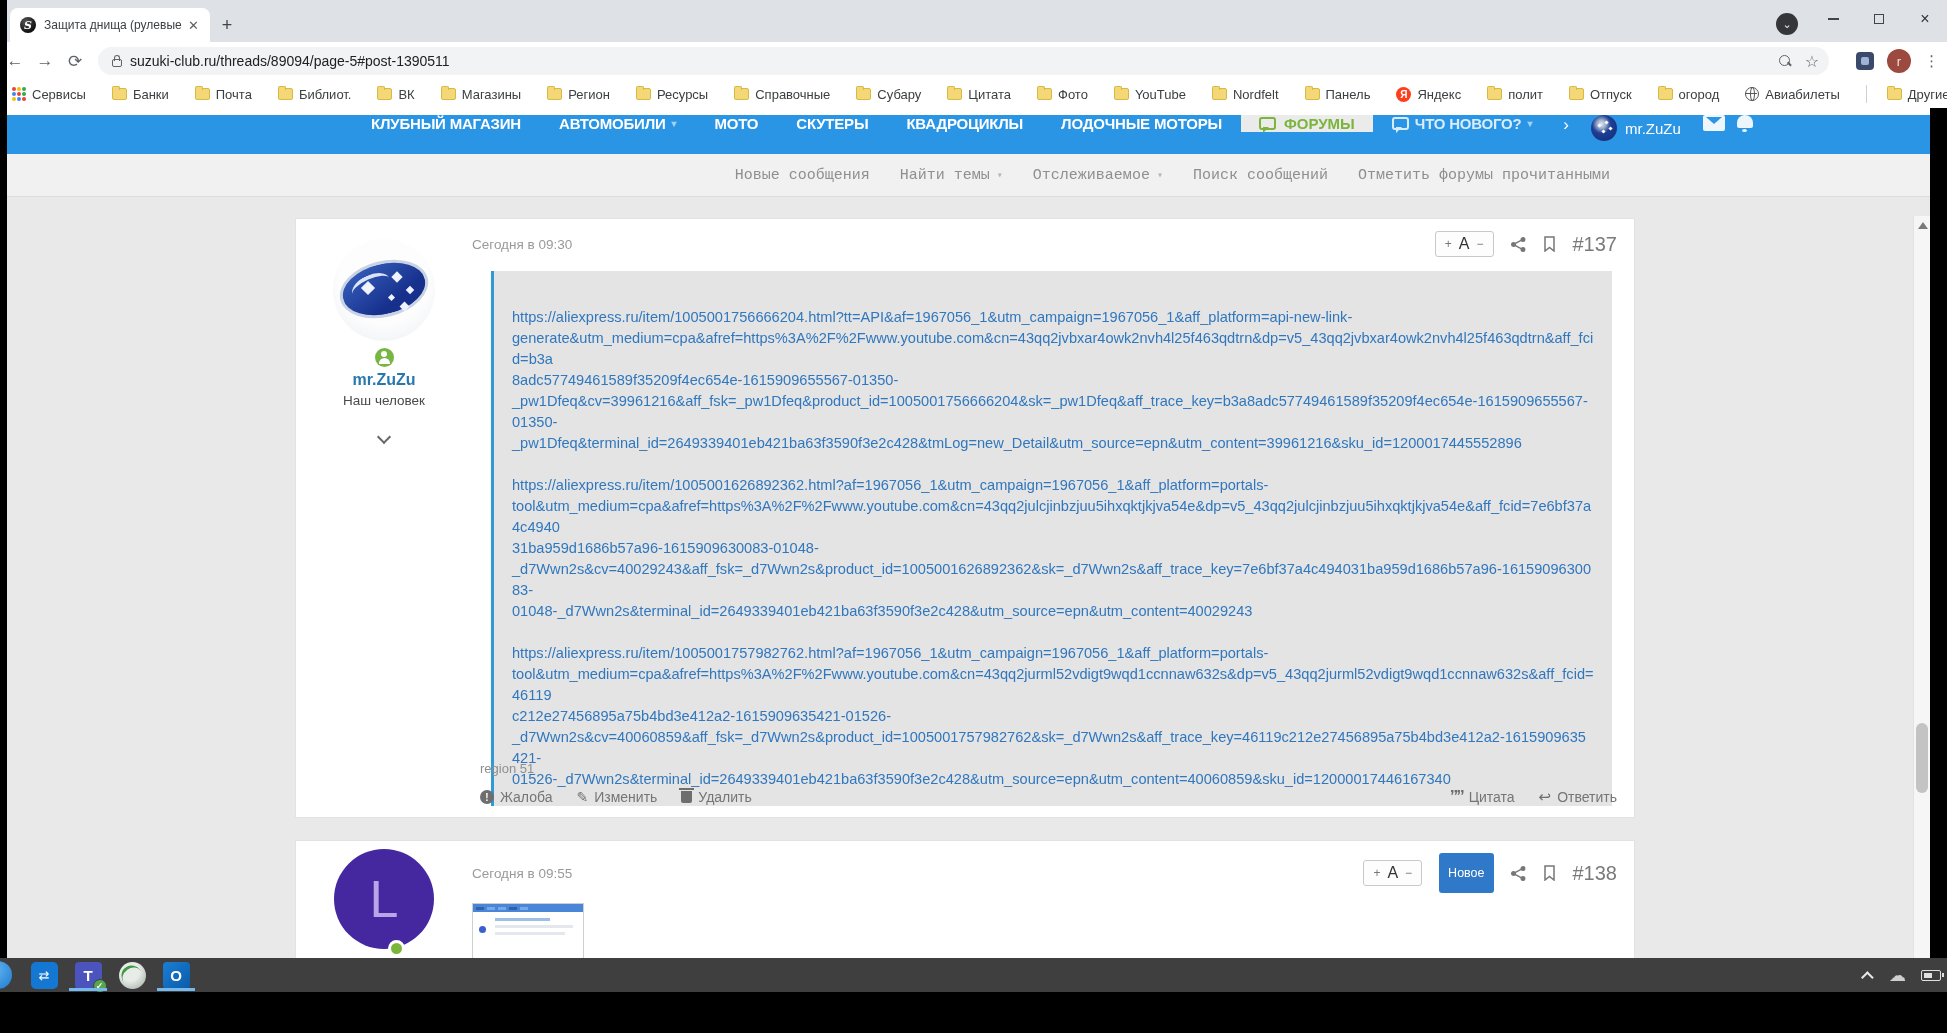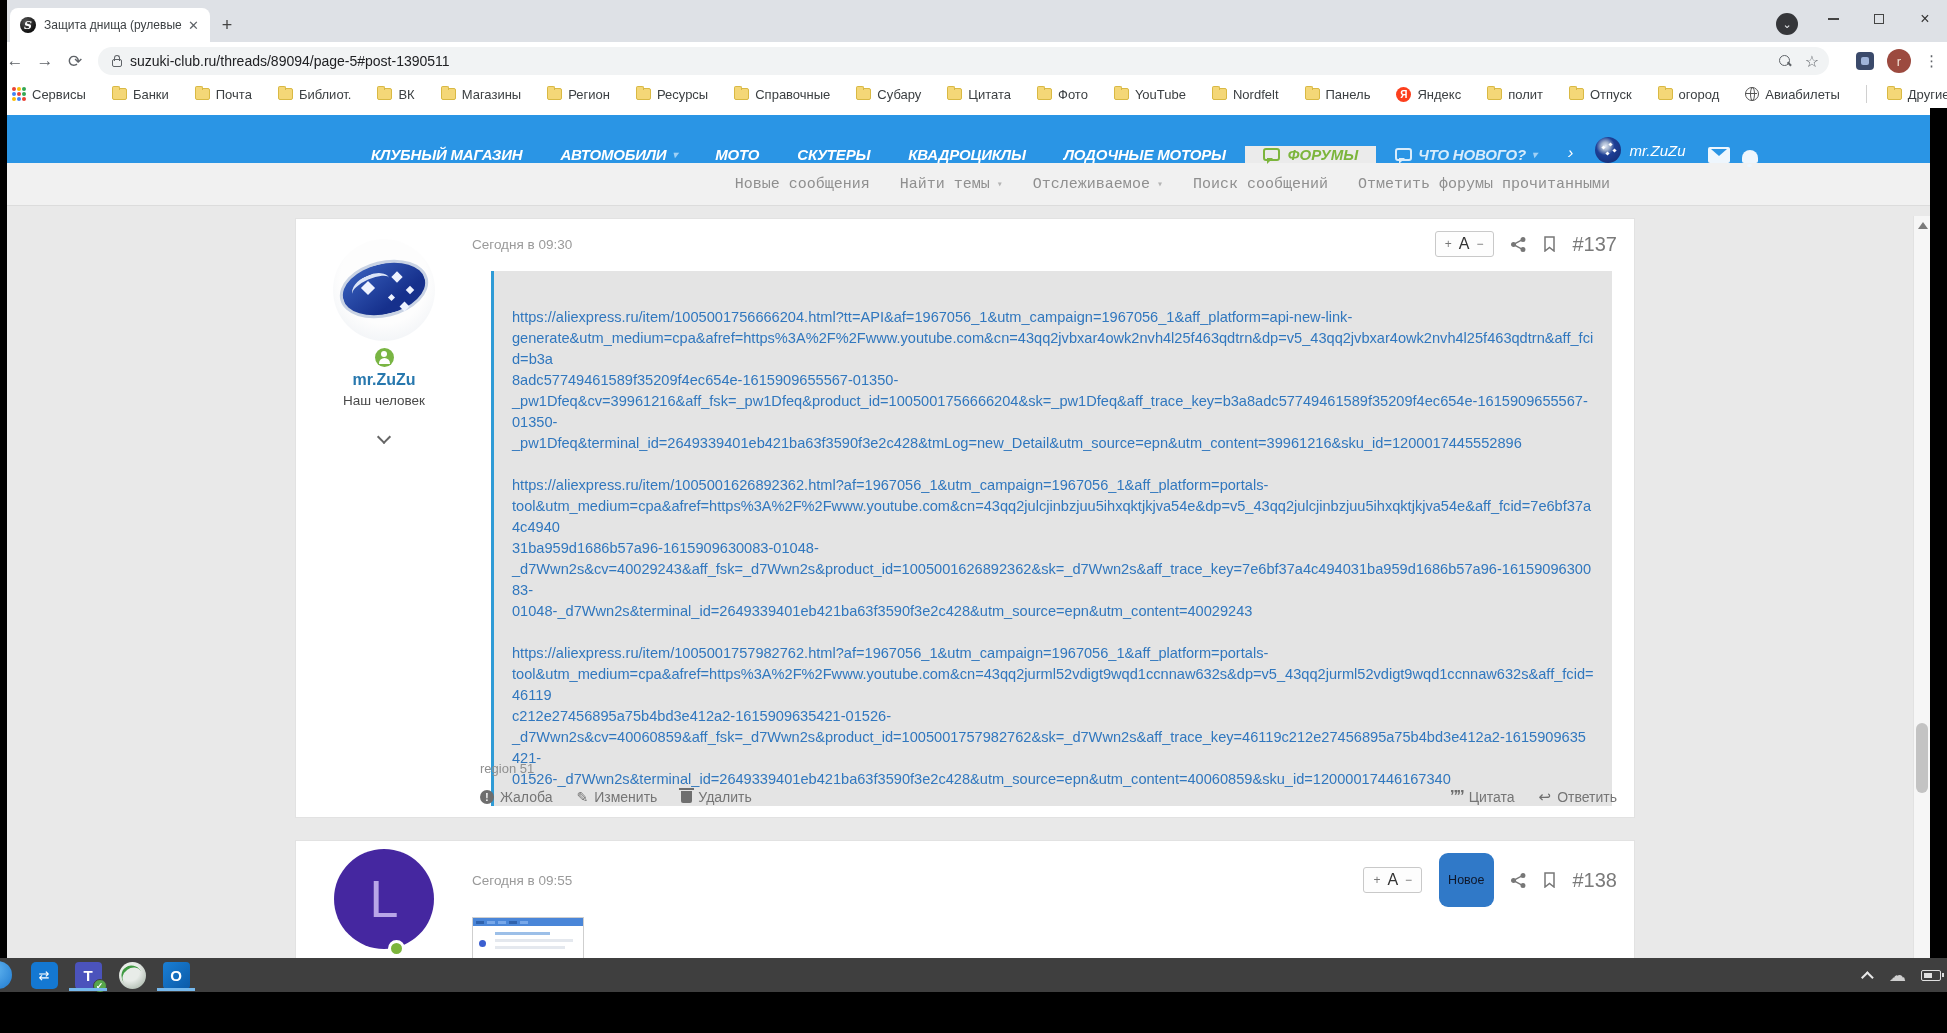--- a/index.html
+++ b/index.html
@@ -47,21 +47,21 @@
   .globe-icon { width:14px; height:14px; border-radius:50%; border:1.5px solid #555; position:relative; flex:none; }
   .globe-icon:before { content:""; position:absolute; left:4px; top:-1px; width:3px; height:12px; border:1px solid #555; border-radius:50%; }
   .globe-icon:after { content:""; position:absolute; left:-1px; top:4.5px; width:12px; height:1px; background:#555; }
   .bm-sep { width:1px; height:18px; background:#d0d0d0; margin:0 14px 0 0; }
   .bm-other { margin-left:auto; margin-right:10px; display:flex; align-items:center; gap:6px; }
 
   
   .viewport { position:absolute; left:0; top:108px; width:1930px; height:850px; background:#e9e9e9; overflow:hidden; }
   .topwhite { height:7px; background:#fff; }
 
-  .mainnav { height:48px; background:#2a95e5; display:flex; align-items:flex-end; padding-left:352px;font-style:italic; }
+  .mainnav { height:39px; background:#2a95e5; display:flex; align-items:flex-start; padding-left:352px; }
   .nav-item { display:flex; align-items:center; gap:6px; padding:0 19px; color:#fff; font-weight:bold; font-size:15px; letter-spacing:-0.2px; white-space:nowrap; }
   .nav-caret { color:#9fd0f5; font-size:10px; }
   .nav-active { background:#ebebeb; color:#7cb53c; padding:0 18px; display:flex; align-items:center; gap:8px; font-weight:bold; font-size:15px; }
   .bubble { width:17px; height:13px; border:2px solid #7cb53c; border-radius:3px; position:relative; flex:none; }
   .bubble:after { content:""; position:absolute; left:2px; bottom:-5px; border:3px solid transparent; border-top-color:#7cb53c; border-left-color:#7cb53c; }
   .bubble.white { border-color:#d8ecfb; } .bubble.white:after { border-top-color:#d8ecfb; border-left-color:#d8ecfb; }
   .nav-dim { color:#d8ecfb; }
   .nav-arrow { color:#fff; font-size:17px; padding:0 12px; display:flex; align-items:center; }
   .nav-user { display:flex; align-items:center; gap:8px; padding:0 10px; color:#fff; font-size:15px; }
   .mini-avatar { width:26px; height:26px; border-radius:50%; background:radial-gradient(circle at 40% 35%, #dfe7f5 0%, #9fb0cc 18%, #1d3f96 40%, #122a6e 100%); position:relative; overflow:hidden; }
@@ -91,21 +91,21 @@
   .uname { font-size:16px; font-weight:bold; color:#2878ae; }
   .utitle { font-size:13.5px; color:#4a4a4a; margin-top:4px; }
   .uchev { width:10px; height:10px; border-right:2px solid #666; border-bottom:2px solid #666; transform:rotate(45deg); margin:24px auto 0; }
 
   .main-col { position:absolute; left:176px; right:17px; top:0; }
   .phead { display:flex; align-items:center; margin-top:12px; }
   .pdate { font-size:13.5px; color:#9a9a9a; }
   .pright { margin-left:auto; display:flex; align-items:center; gap:17px; }
   .fontbtn { border:1px solid #c9c9c9; border-radius:3px; background:#fdfdfd; color:#555; padding:1px 9px; display:flex; align-items:center; gap:7px; height:26px; }
   .fontbtn .sm { font-size:12px; color:#777; } .fontbtn .lg { font-size:16px; color:#333; }
-  .badge-new { background:#3079c8; color:#0f172a; font-size:12.5px; border-radius:9px; padding:20px 9px; }
+  .badge-new { background:#3079c8; color:#ffffff; font-size:12.5px; border-radius:3px; padding:13px 9px; }
   .pnum { font-size:20px; color:#7a7a7a; }
   .icon-share, .icon-bookmark { display:inline-block; }
 
   .quote { margin:14px 0 0 19px; width:1121px; background:#e4e4e4; border-left:3px solid #2e9bd6; padding:14px 18px 16px; }
   .qhead { color:#7ab143; font-size:14.5px; display:flex; align-items:center; gap:7px; }
   .qarrow { width:15px; height:15px; border-radius:50%; border:1.6px solid #7ab143; color:#7ab143; font-size:10px; display:flex; align-items:center; justify-content:center; }
   .qbody { margin-top:22px; font-size:14.6px; line-height:21px; color:#2a2a2a; }
   .qlink { display:block; color:#3077be; text-decoration:none; white-space:pre-line; word-break:break-all; }
   .qlink.gap { margin-top:21px; }
 

